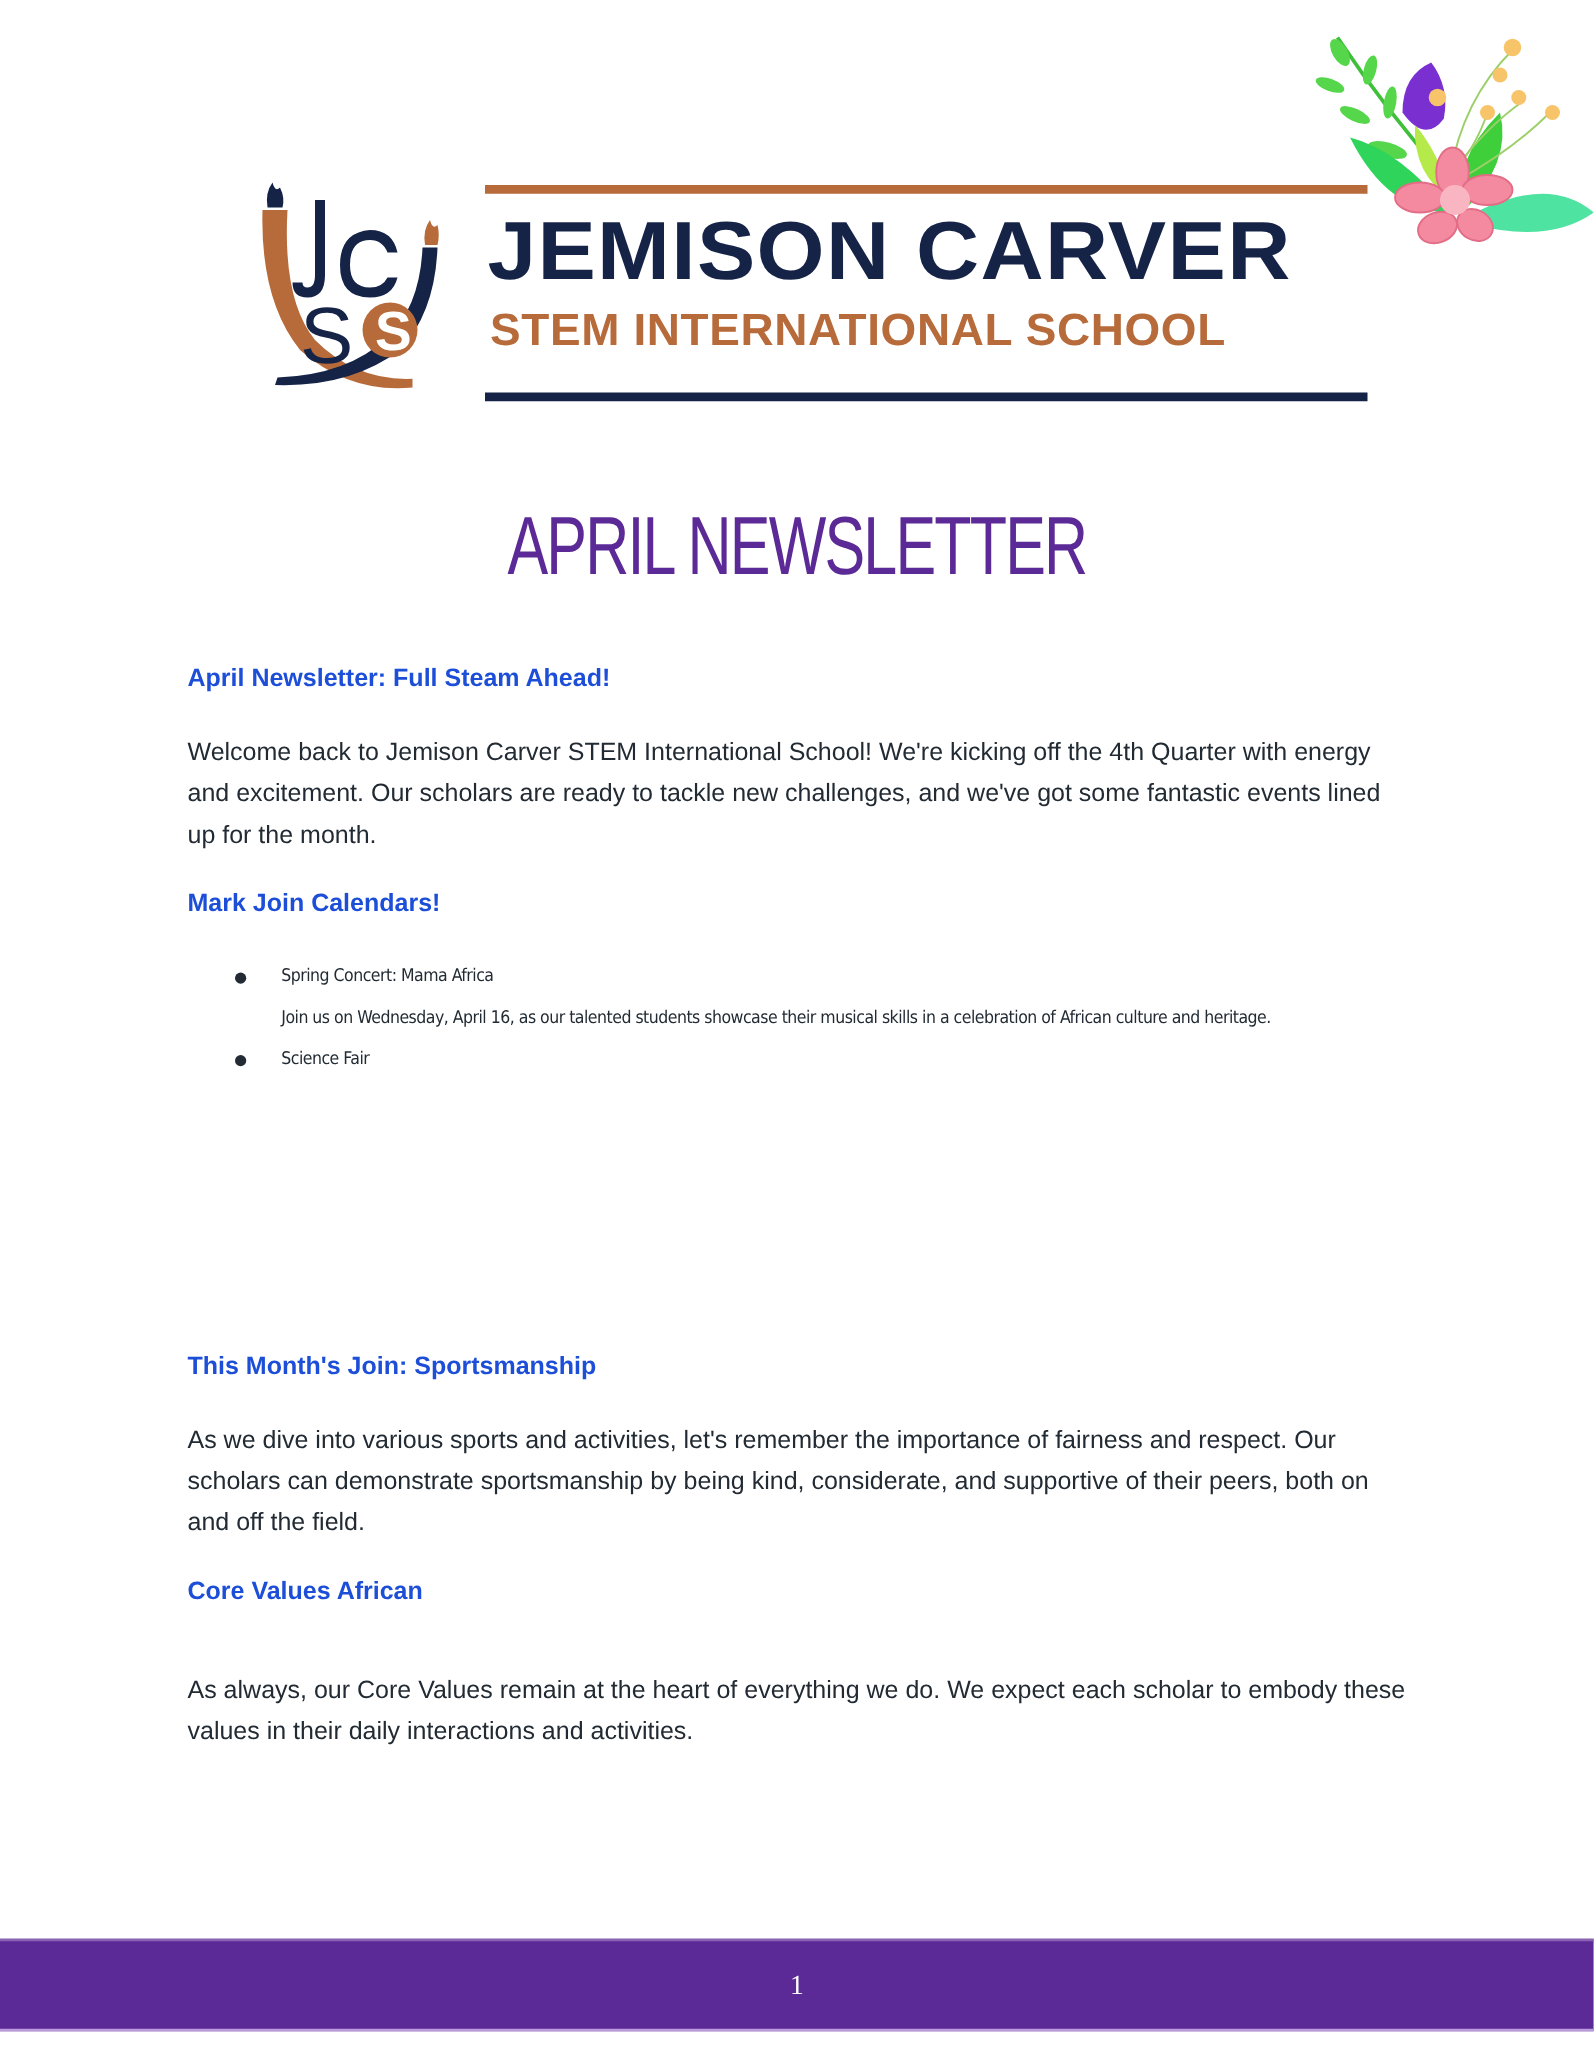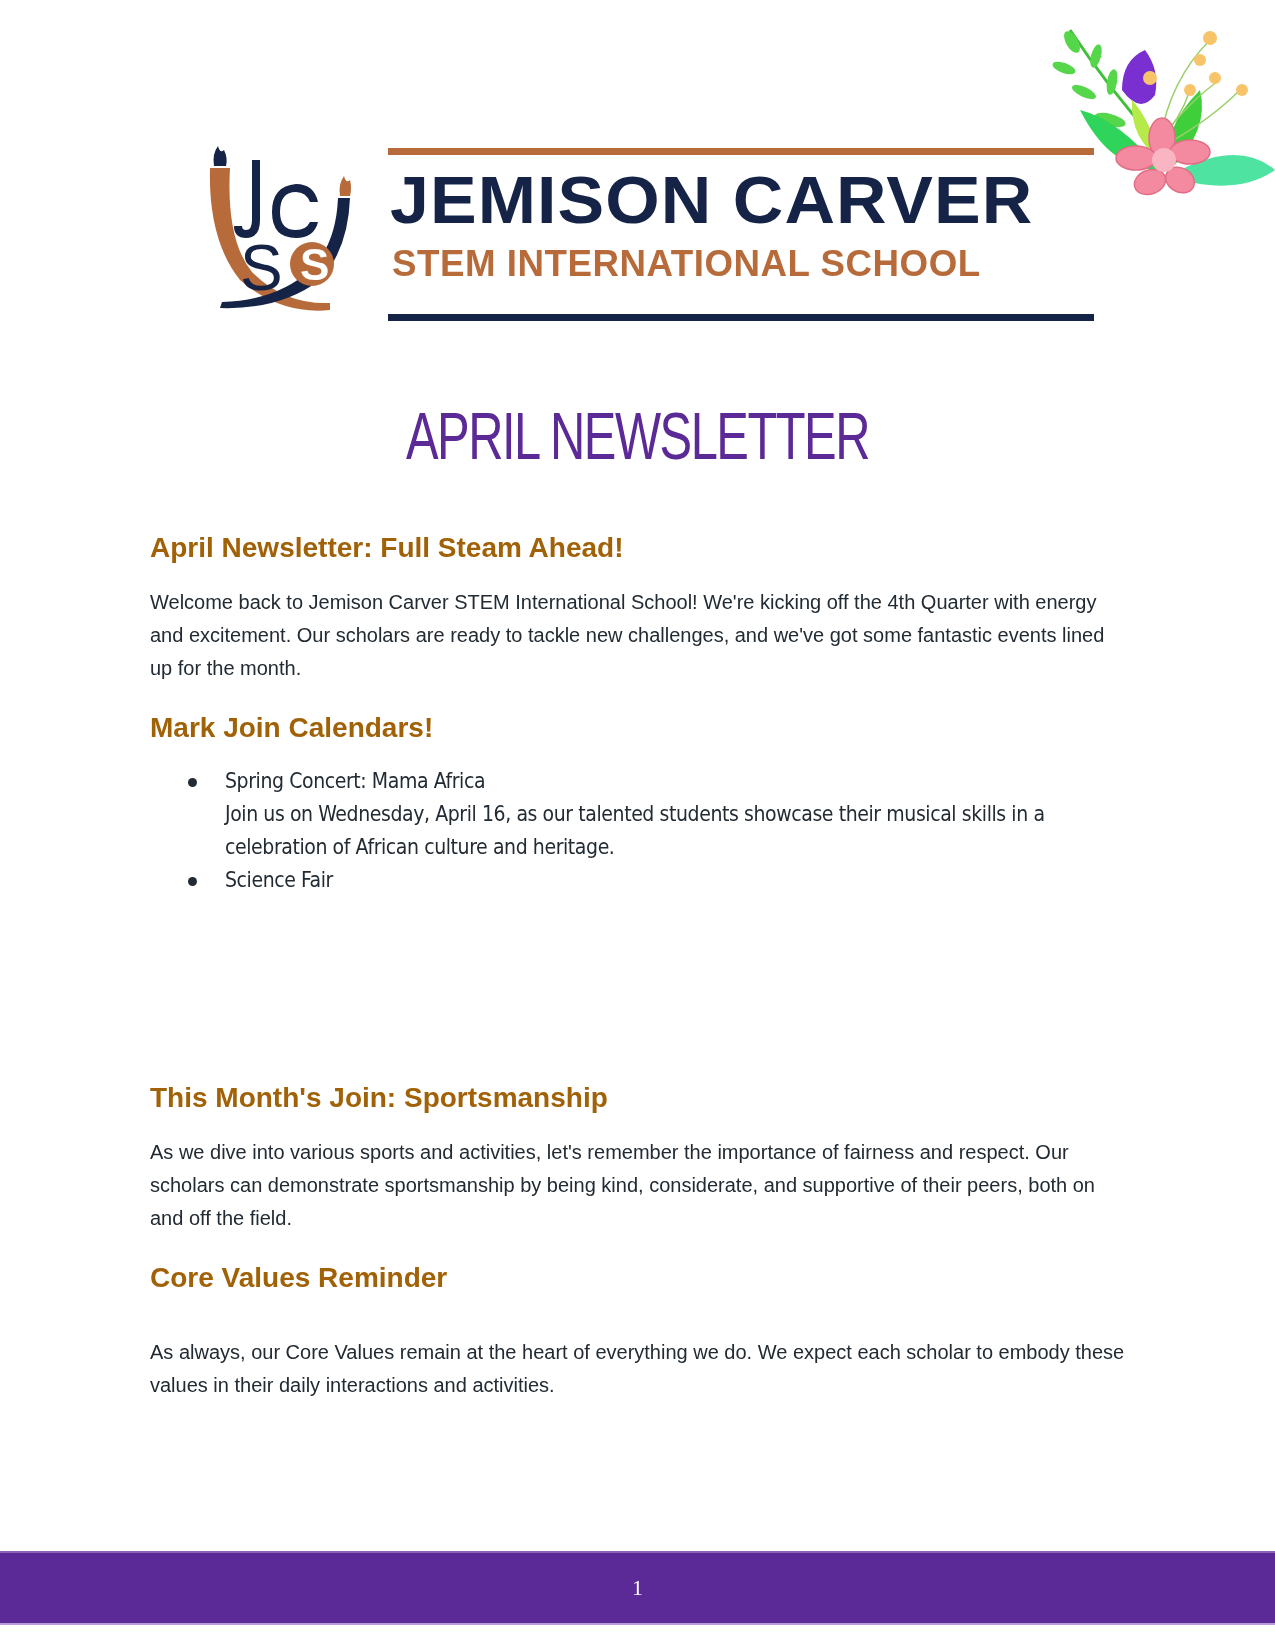--- a/index.html
+++ b/index.html
@@ -10,27 +10,27 @@
   .logo-rule-bottom { position: absolute; left: 188px; top: 174px; width: 706px; height: 7px; background: #152347; }
   .logo-title { position: absolute; left: 190px; top: 22px; font-family: "Liberation Sans", sans-serif; font-weight: bold; font-size: 66px; letter-spacing: 1px; color: #152347; white-space: nowrap; transform: scaleX(1.06); transform-origin: left top; }
   .logo-sub { position: absolute; left: 192px; top: 103px; font-family: "Liberation Sans", sans-serif; font-weight: bold; font-size: 36px; letter-spacing: 0.5px; color: #b86b3a; white-space: nowrap; transform: scaleX(1.02); transform-origin: left top; }
   .logo-mark { position: absolute; left: 0; top: 0; width: 170px; height: 185px; }
 
   .flower { position: absolute; left: 1050px; top: 20px; width: 225px; height: 185px; }
 
   .page-title { position: absolute; left: 0; width: 1275px; top: 398px; text-align: center; font-family: "Liberation Sans Narrow", "Liberation Sans", sans-serif; font-size: 66px; color: #5c2a96; letter-spacing: -2px; transform: scaleX(0.74); transform-origin: center top; }
 
   .content { position: absolute; left: 150px; top: 532px; width: 975px; }
-  .h { font-weight: bold; font-size: 28px; margin: 0; color: #a16207; }
+  .h { font-weight: bold; font-size: 20px; margin: 0; color: #1d4ed8; }
   .p { font-size: 20px; line-height: 33px; margin: 0; color: #222b33; }
   .h1 { position: absolute; top: 0; }
   .p1 { position: absolute; top: 54px; width: 975px; }
   .h2 { position: absolute; top: 180px; }
   ul.events { position: absolute; top: 233px; left: 0; margin: 0; padding: 0; list-style: none; width: 975px; }
-  ul.events li { position: relative; padding-left: 75px; font-family: "DejaVu Sans Condensed", "DejaVu Sans", sans-serif; font-size: 21px; line-height: 33px; color: #222b33; letter-spacing: -0.4px; }
+  ul.events li { position: relative; padding-left: 75px; font-family: "DejaVu Sans Condensed", "DejaVu Sans", sans-serif; font-size: 14px; line-height: 33px; color: #222b33; letter-spacing: -0.4px; }
   ul.events li .bullet { position: absolute; left: 38px; top: 13px; width: 9px; height: 9px; border-radius: 50%; background: #222b33; }
   .h3 { position: absolute; top: 550px; }
   .p3 { position: absolute; top: 604px; width: 975px; }
   .h4 { position: absolute; top: 730px; }
   .p4 { position: absolute; top: 784px; width: 975px; margin-top: 20px; }
 
   .footer { position: absolute; left: 0; top: 1551px; width: 1275px; height: 70px; background: #5c2a96; border-top: 2px solid #8a63b5; border-bottom: 2px solid #b99bd9; }
   .page-num { position: absolute; left: 0; width: 100%; top: 22px; text-align: center; color: #ffffff; font-family: "Liberation Serif", serif; font-size: 22px; }
 </style>
 </head>
@@ -118,19 +118,19 @@
     </li>
     <li>
       <span class="bullet"></span>
       <div>Science Fair</div>
     </li>
   </ul>
 
   <h2 class="h h3">This Month's Join: Sportsmanship</h2>
   <p class="p p3">As we dive into various sports and activities, let's remember the importance of fairness and respect. Our scholars can demonstrate sportsmanship by being kind, considerate, and supportive of their peers, both on and off the field.</p>
 
-  <h2 class="h h4">Core Values Reminder</h2>
+  <h2 class="h h4">Core Values African</h2>
   <p class="p p4">As always, our Core Values remain at the heart of everything we do. We expect each scholar to embody these values in their daily interactions and activities.</p>
 </div>
 
 <div class="footer">
   <div class="page-num">1</div>
 </div>
 
 </body></html>

